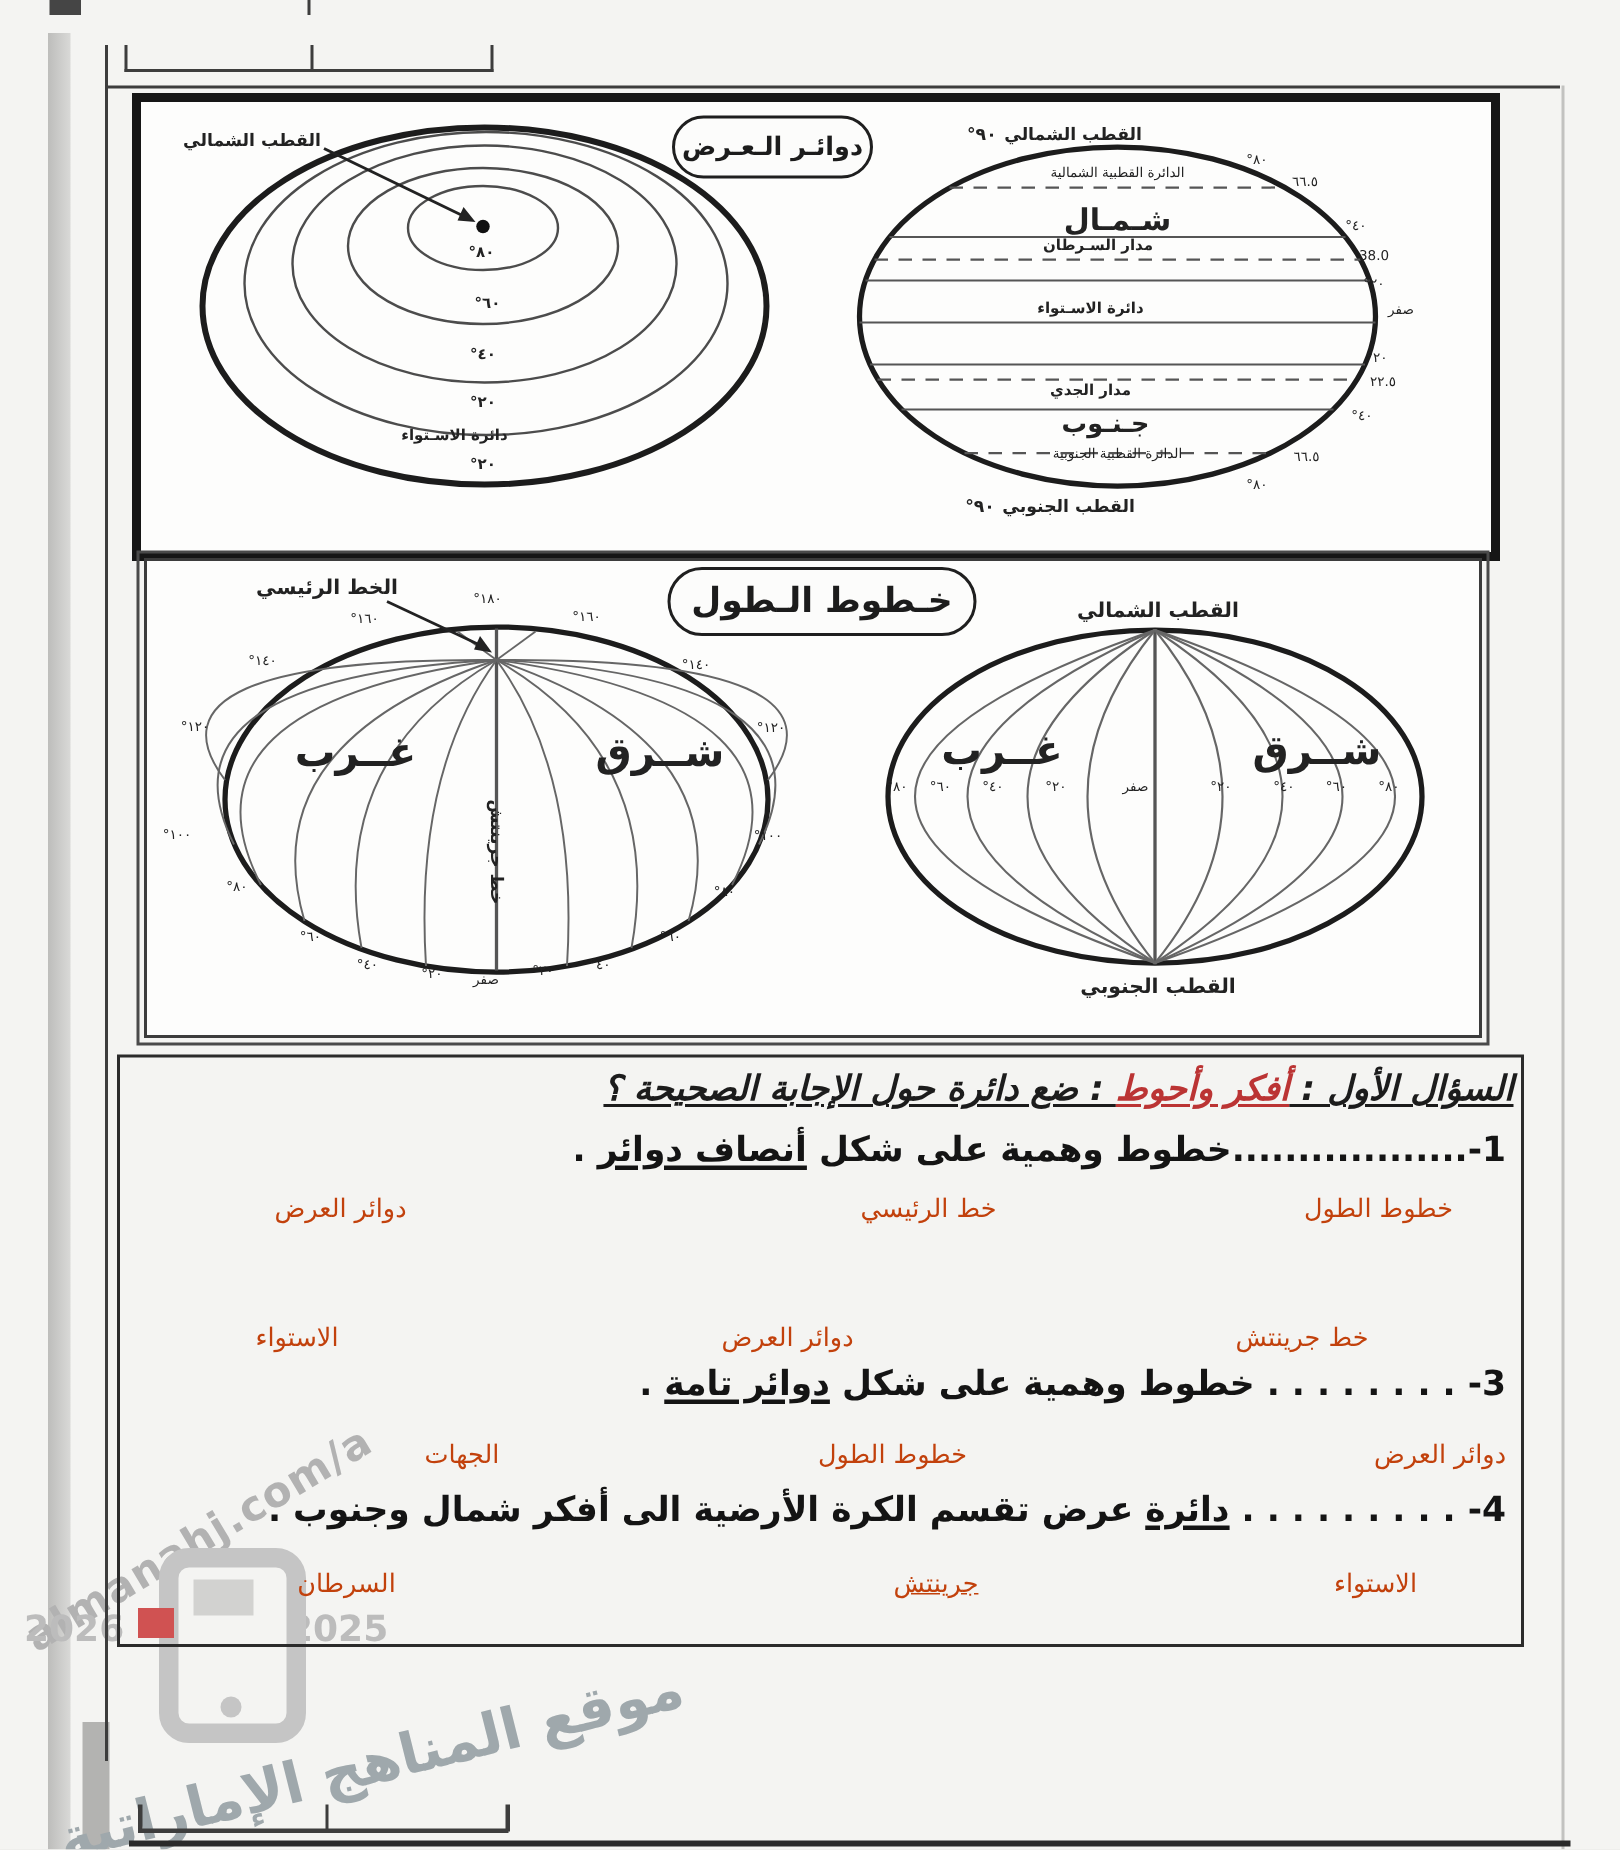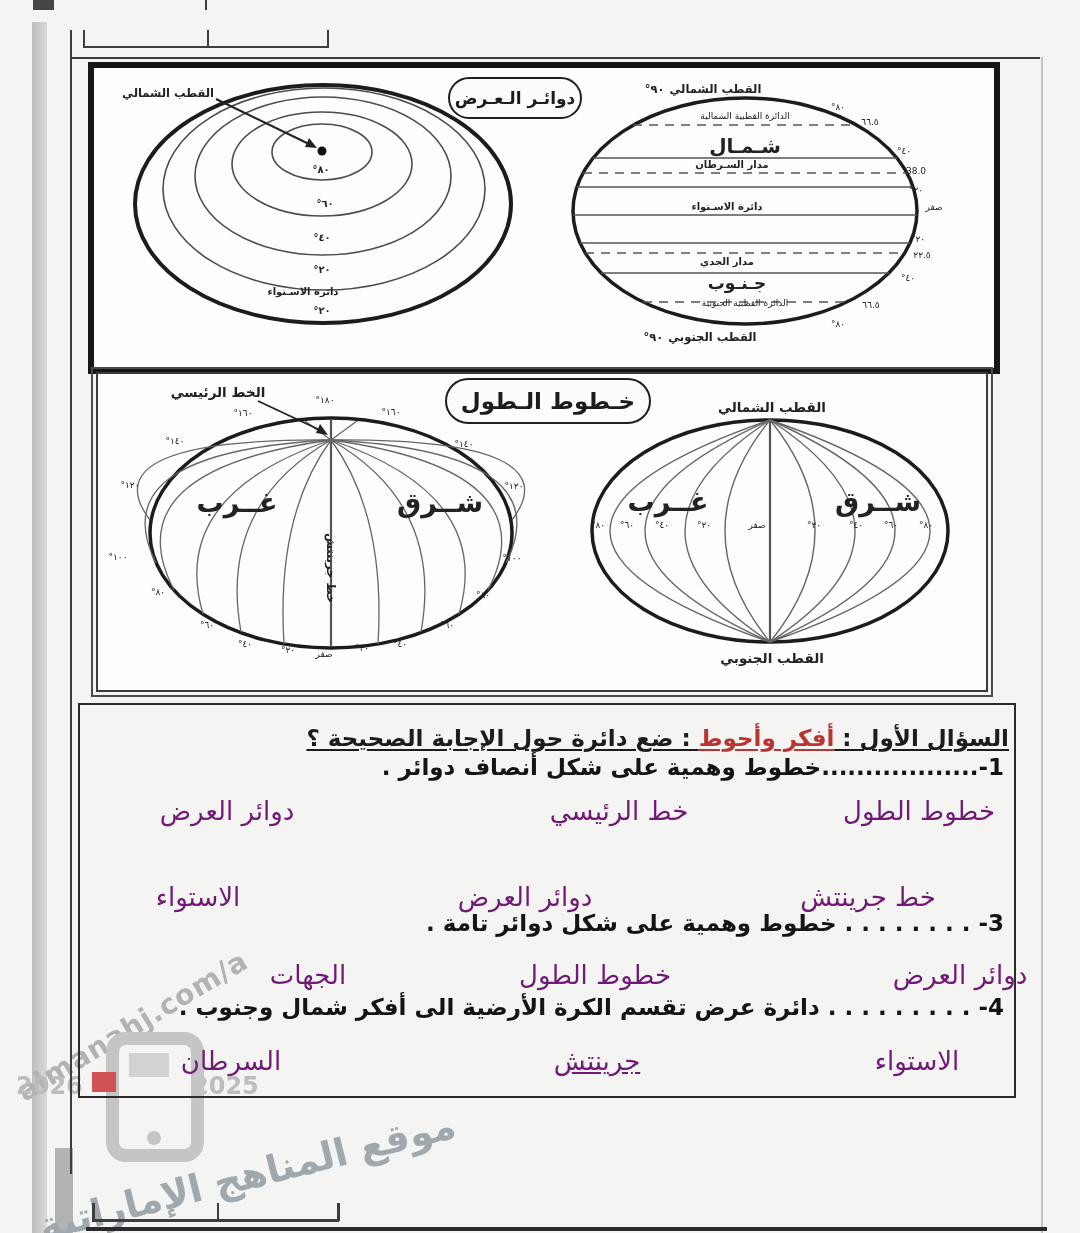--- a/index.html
+++ b/index.html
@@ -30,23 +30,23 @@
   .lbl{position:absolute;transform:translate(-50%,-50%);white-space:nowrap;z-index:5;color:#222;}
   .t8{font-size:9px;} .t9{font-size:10px;font-weight:bold;}
   .t11{font-size:11.5px;font-weight:bold;} .t13{font-size:13.5px;font-weight:bold;}
   .big-dir{font-size:27px;font-weight:bold;letter-spacing:1px;}
   .pole-flex{display:flex;gap:5px;align-items:center;direction:ltr;}
   .rot90{transform:translate(-50%,-50%) rotate(90deg);}
   .stem{position:absolute;right:10px;left:10px;direction:rtl;font-size:23px;font-weight:bold;color:#141414;}
   .hdr{position:absolute;right:5px;left:5px;direction:rtl;font-size:23px;font-weight:bold;}
   .hdr span{text-decoration:underline;text-underline-offset:3px;text-decoration-thickness:2px;}
   .red{color:#bb3434;}
-  .u{text-underline-offset:3px;text-decoration-thickness:2.5px;}
+  .u{text-decoration:underline;text-underline-offset:3px;text-decoration-thickness:2.5px;}
   .opt-row{position:absolute;left:0;width:100%;height:26px;}
-  .opt{position:absolute;transform:translateX(-50%);font-size:26px;color:#701a75;white-space:nowrap;}
+  .opt{position:absolute;transform:translateX(-50%);font-size:17px;color:#c2410c;white-space:nowrap;}
   .q2-line{position:absolute;top:8px;right:12px;left:12px;direction:rtl;font-size:21.5px;font-weight:bold;}
   .dots-rule{position:absolute;left:14px;right:16px;top:57px;border-bottom:3.5px dotted #1b1b1b;}
   
   .wm{position:absolute;z-index:1;color:#b5b5b5;font-weight:bold;}
   .wm-site{left:28px;top:1075px;font-size:28px;transform:rotate(-31deg);transform-origin:left bottom;letter-spacing:1px;color:#b2b2b2;}
   .wm-year{font-size:24px;color:#bcbcbc;}
   .wm-ar{left:45px;top:1205px;font-size:38px;transform:rotate(-14deg);transform-origin:left bottom;color:#9fa8ac;direction:rtl;}
   .wm-phone{position:absolute;left:106px;top:1032px;width:72px;height:104px;border:13px solid #c5c5c5;border-radius:20px;z-index:1;}
   .wm-phone .screen{position:absolute;left:10px;top:8px;width:40px;height:24px;background:#d2d2d0;}
   .wm-phone .btn{position:absolute;left:28px;bottom:4px;width:14px;height:14px;border-radius:50%;background:#c5c5c5;}
@@ -226,21 +226,21 @@
   <span class="lbl t8" dir="ltr" style="left:627px;top:525px;">°٦٠</span>
   <span class="lbl t8" dir="ltr" style="left:662px;top:525px;">°٤٠</span>
   <span class="lbl t8" dir="ltr" style="left:704px;top:525px;">°٢٠</span>
   <span class="lbl t8" style="left:757px;top:525px;">صفر</span>
   <span class="lbl t8" dir="ltr" style="left:814px;top:525px;">°٢٠</span>
   <span class="lbl t8" dir="ltr" style="left:856px;top:525px;">°٤٠</span>
   <span class="lbl t8" dir="ltr" style="left:891px;top:525px;">°٦٠</span>
   <span class="lbl t8" dir="ltr" style="left:926px;top:525px;">°٨٠</span>
 
   <div class="quiz-box">
-    <div class="hdr" style="top:20px;">
+    <div class="hdr" style="top:8px;font-style:italic;">
       <span>السؤال الأول : </span><span class="red">أفكر وأحوط</span><span> : ضع دائرة حول الإجابة الصحيحة ؟</span>
     </div>
 
     <div class="stem" style="top:49px;">
       <span>1-..................</span><span>خطوط وهمية على شكل </span><span class="u">أنصاف دوائر</span><span> .</span>
     </div>
     <div class="opt-row" style="top:91px;">
       <span class="opt" style="left:839px;">خطوط الطول</span>
       <span class="opt" style="left:539px;">خط الرئيسي</span>
       <span class="opt" style="left:147px;">دوائر العرض</span>
@@ -259,19 +259,19 @@
       <span class="opt" style="left:880px;">دوائر العرض</span>
       <span class="opt" style="left:515px;">خطوط الطول</span>
       <span class="opt" style="left:228px;">الجهات</span>
     </div>
 
     <div class="stem" style="top:289px;">
       <span>4- . . . . . . . . . </span><span></span><span class="u">دائرة</span><span> عرض تقسم الكرة الأرضية الى أفكر شمال وجنوب .</span>
     </div>
     <div class="opt-row" style="top:341px;">
       <span class="opt" style="left:837px;">الاستواء</span>
-      <span class="opt" style="left:517px;text-decoration:underline;">جرينتش</span>
+      <span class="opt" style="left:544px;text-decoration:underline;">جرينتش</span>
       <span class="opt" style="left:151px;">السرطان</span>
     </div>
   </div>
 
 
 </div>
 
 </body></html>

